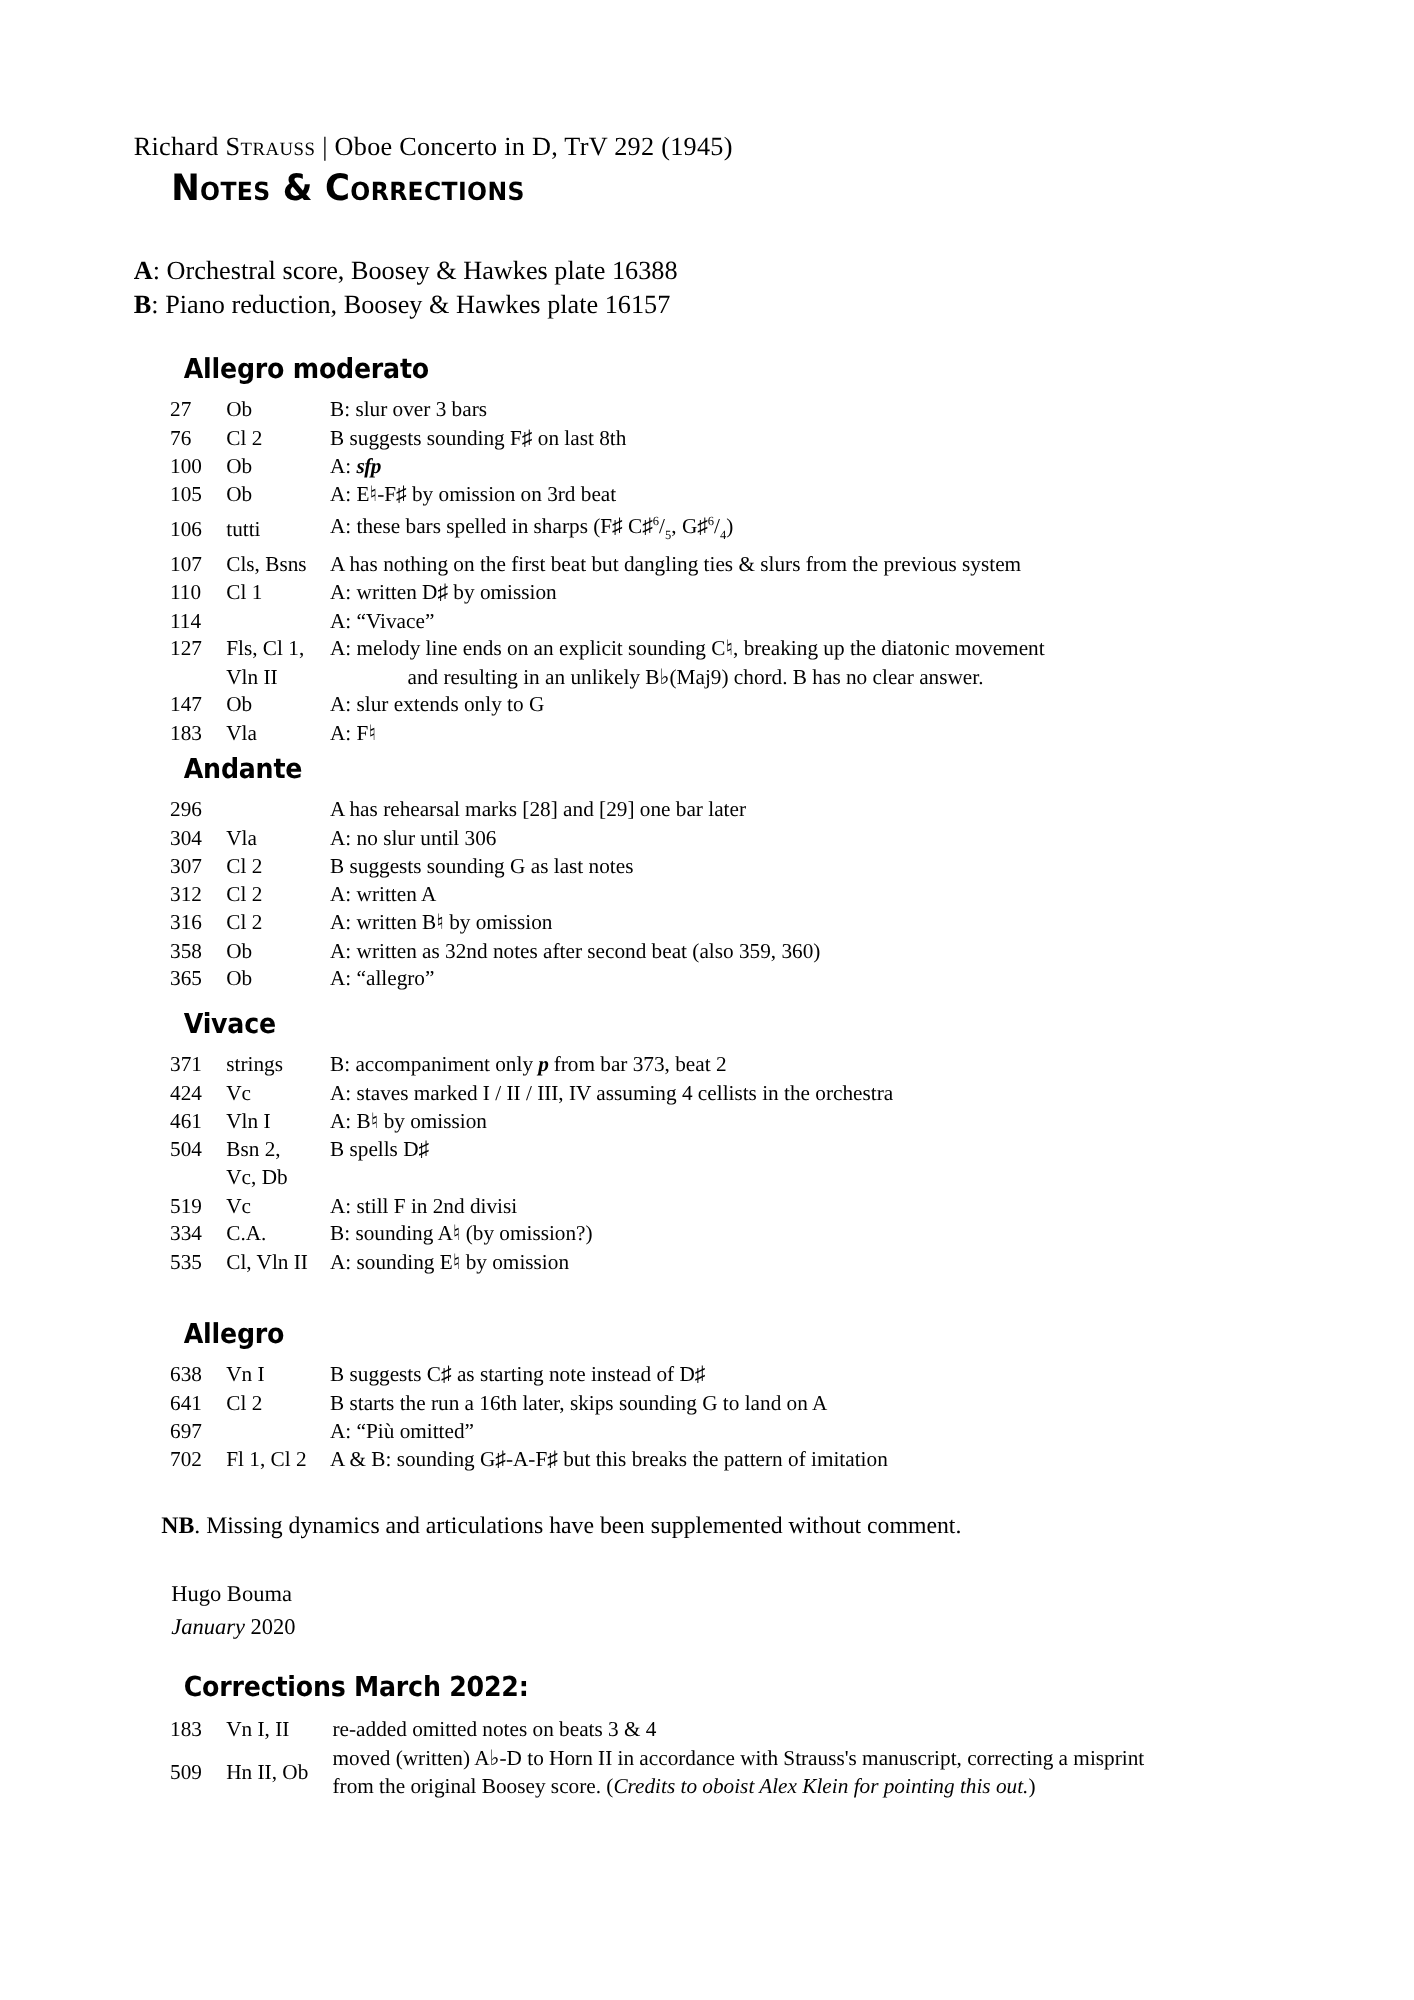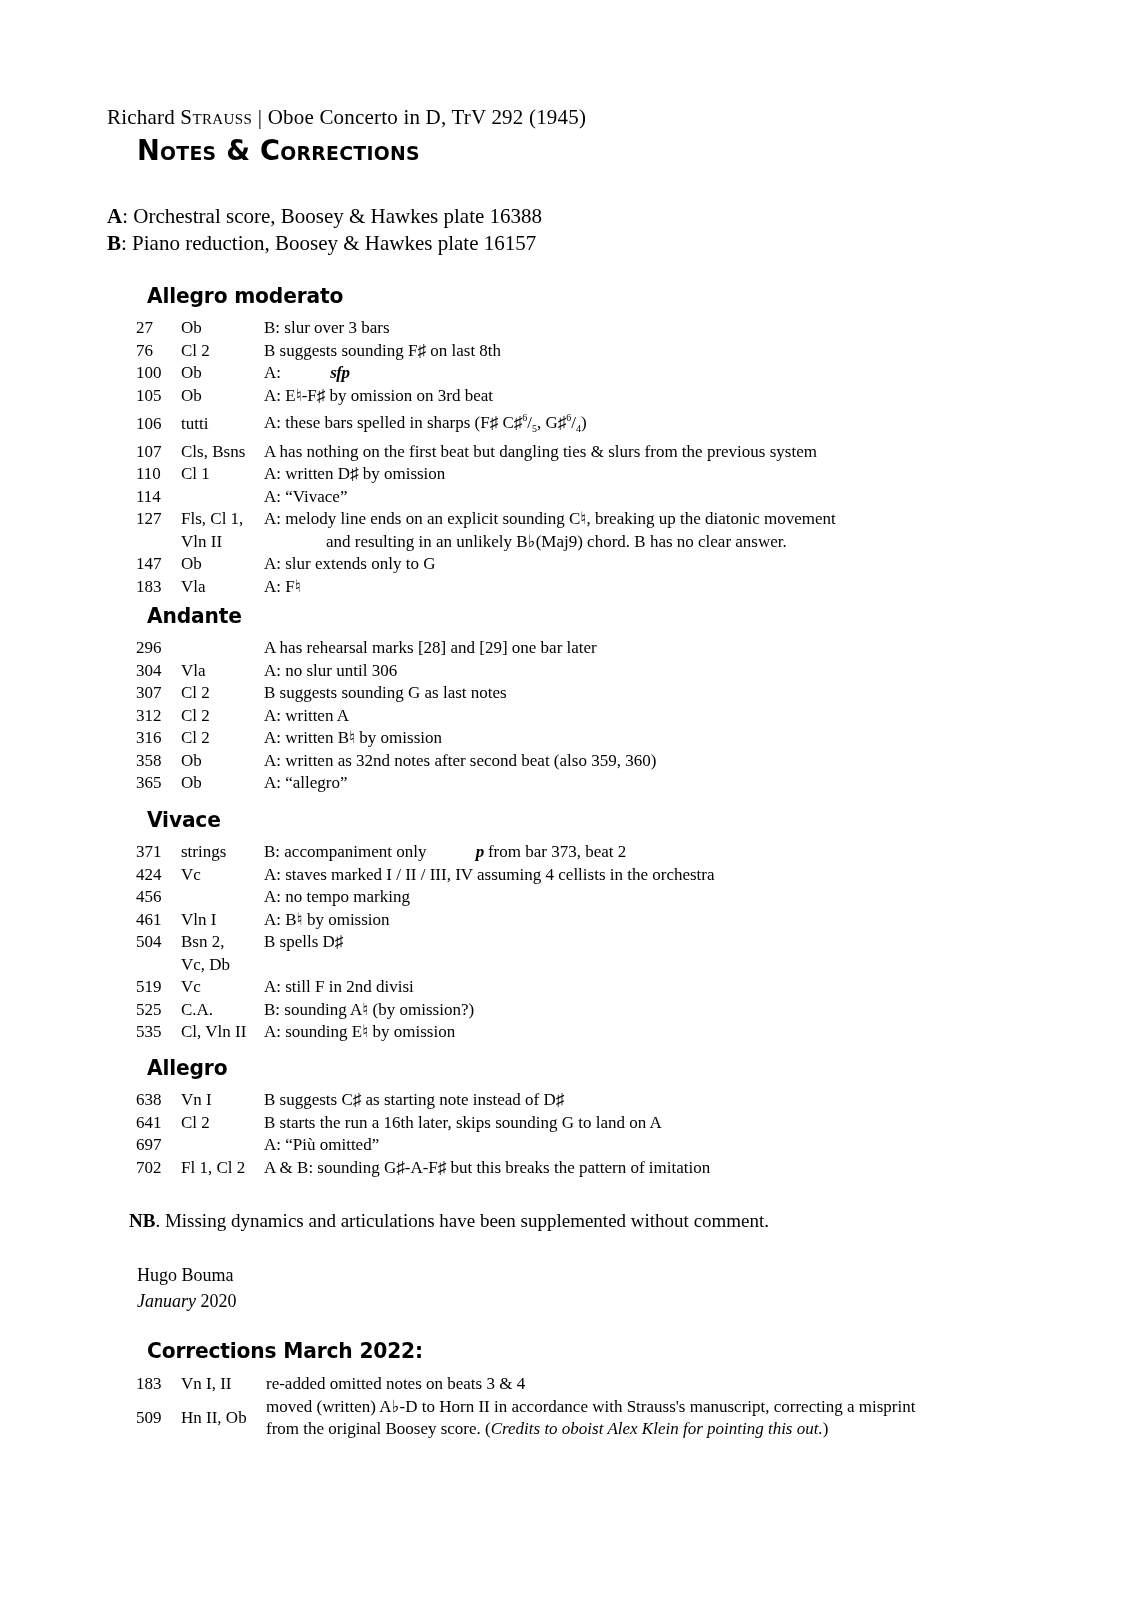--- a/index.html
+++ b/index.html
@@ -111,21 +111,20 @@
     padding-left: 62px;
   }
   .entry.cont .col-bar,
   .entry.cont .col-inst { visibility: visible; }
   .dyn {
     font-family: "Liberation Serif", serif;
     font-weight: bold;
     font-style: italic;
     font-size: 17px;
     letter-spacing: -0.5px;
-    margin-left: 45px;
   }
   sup.num { font-size: 10px; vertical-align: super; }
   sub.num { font-size: 10px; vertical-align: sub; }
 
   
   .nb-line {
     position: absolute;
     left: 129px;
     top: 1208px;
     font-size: 19px;
@@ -317,46 +316,41 @@
         <div class="col-inst">strings</div>
         <div class="col-desc"><span>B: accompaniment only </span><span class="dyn">p</span><span> from bar 373, beat 2</span></div>
       </div>
 
       <div class="entry">
         <div class="col-bar">424</div>
         <div class="col-inst">Vc</div>
         <div class="col-desc">A: staves marked I / II / III, IV assuming 4 cellists in the orchestra</div>
       </div>
       <div class="entry">
-        <div class="col-bar">456</div>
-        <div class="col-inst"></div>
-        <div class="col-desc">A: no tempo marking</div>
-      </div>
-      <div class="entry">
         <div class="col-bar">461</div>
         <div class="col-inst">Vln I</div>
         <div class="col-desc">A: B♮ by omission</div>
       </div>
       <div class="entry">
         <div class="col-bar">504</div>
         <div class="col-inst">Bsn 2,</div>
         <div class="col-desc">B spells D♯</div>
       </div>
       <div class="entry cont">
         <div class="col-bar"></div>
         <div class="col-inst">Vc, Db</div>
         <div class="col-desc"></div>
       </div>
       <div class="entry">
         <div class="col-bar">519</div>
         <div class="col-inst">Vc</div>
         <div class="col-desc">A: still F in 2nd divisi</div>
       </div>
       <div class="entry">
-        <div class="col-bar">525</div>
+        <div class="col-bar">334</div>
         <div class="col-inst">C.A.</div>
         <div class="col-desc">B: sounding A♮ (by omission?)</div>
       </div>
       <div class="entry">
         <div class="col-bar">535</div>
         <div class="col-inst">Cl, Vln II</div>
         <div class="col-desc">A: sounding E♮ by omission</div>
       </div>
 
     </div>

